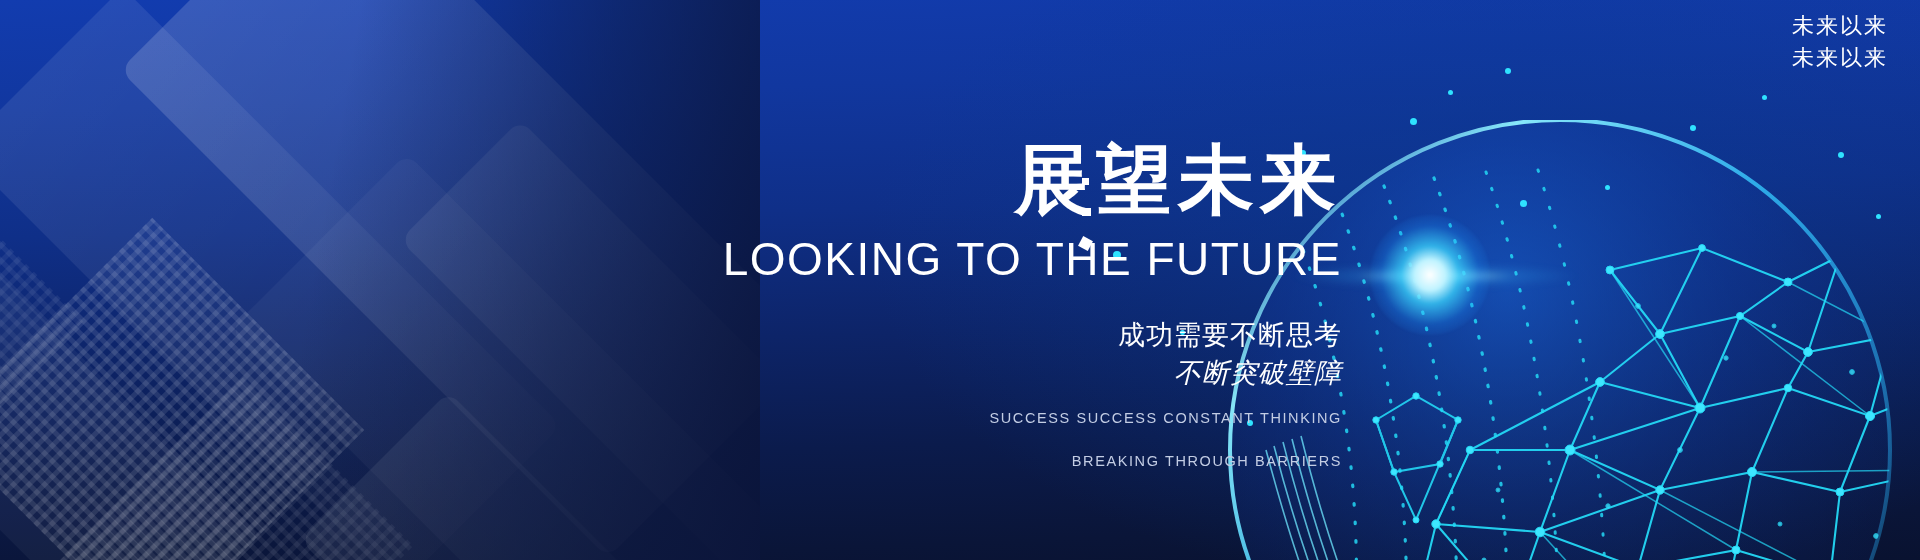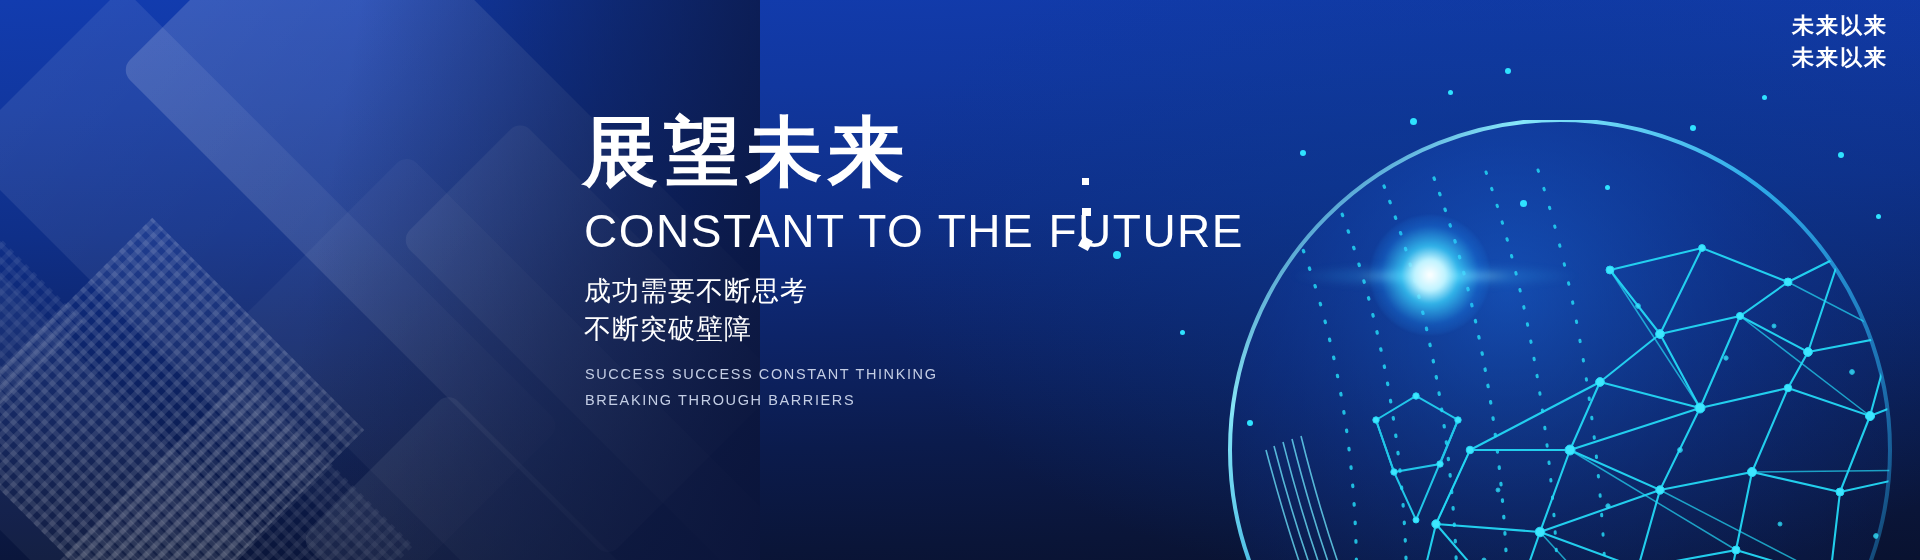--- a/index.html
+++ b/index.html
@@ -46,44 +46,44 @@
     background:radial-gradient(ellipse closest-side, rgba(255,255,255,.95) 0%, rgba(150,235,255,.5) 28%, rgba(60,190,255,.18) 55%, rgba(40,160,255,0) 100%);
     filter:blur(3px);
   }
   .globe-svg{position:absolute;left:0;top:0;}
 
   
   .dot{position:absolute;border-radius:50%;background:#2fe3ff;}
   .sq{position:absolute;background:#ffffff;}
 
   
-  .copy{position:absolute;left:582px;top:112px;width:760px;}
+  .copy{position:absolute;left:582px;top:140px;width:760px;text-align:right;}
   .title{
     font-size:76px;font-weight:bold;color:#ffffff;letter-spacing:6px;
     line-height:1.05;margin:0;white-space:nowrap;
   }
   .subtitle{
     font-size:46px;font-weight:300;color:#ffffff;letter-spacing:1.5px;
     margin:12px 0 0 2px;white-space:nowrap;
   }
   .cn-line{
     font-size:27px;font-weight:500;color:#ffffff;letter-spacing:1px;
-    margin:14px 0 0 2px;line-height:1.42;white-space:nowrap;
-  }
-  .cn-line.second{margin-top:0;}
+    margin:30px 0 0 2px;line-height:1.42;white-space:nowrap;
+  }
+  .cn-line.second{margin-top:0;font-style:italic;}
   .en-small{
     font-size:14.5px;font-weight:400;color:#c3cde4;letter-spacing:1.6px;
     margin:14px 0 0 3px;line-height:1.75;white-space:nowrap;
   }
-  .en-small.second{margin-top:0;}
+  .en-small.second{margin-top:17px;}
 
   
   .corner{
     position:absolute;right:32px;top:10px;text-align:right;
-    font-size:22px;font-weight:700;color:#ffffff;letter-spacing:2px;line-height:1.45;
+    font-size:22px;font-weight:400;color:#ffffff;letter-spacing:2px;line-height:1.45;
   }
   .corner div{white-space:nowrap;}
 </style>
 </head>
 <body>
 
 <div class="banner">
 
   <div class="geo">
 
@@ -326,21 +326,21 @@
     <div class="dot" style="left:1247px;top:420px;width:6px;height:6px;"></div>
     <div class="dot" style="left:1180px;top:330px;width:5px;height:5px;"></div>
 
     <div class="sq" style="left:1082px;top:178px;width:7px;height:7px;"></div>
     <div class="sq" style="left:1082px;top:208px;width:9px;height:8px;"></div>
     <div class="sq" style="left:1080px;top:238px;width:11px;height:11px;transform:rotate(28deg);"></div>
   </div>
 
   <div class="copy">
     <h1 class="title">展望未来</h1>
-    <div class="subtitle">CONSTANT TO THE FUTURE</div>
+    <div class="subtitle">LOOKING TO THE FUTURE</div>
     <div class="cn-line">成功需要不断思考</div>
     <div class="cn-line second">不断突破壁障</div>
     <div class="en-small">SUCCESS SUCCESS CONSTANT THINKING</div>
     <div class="en-small second">BREAKING THROUGH BARRIERS</div>
   </div>
 
   <div class="corner">
     <div>未来以来</div>
     <div>未来以来</div>
   </div>

